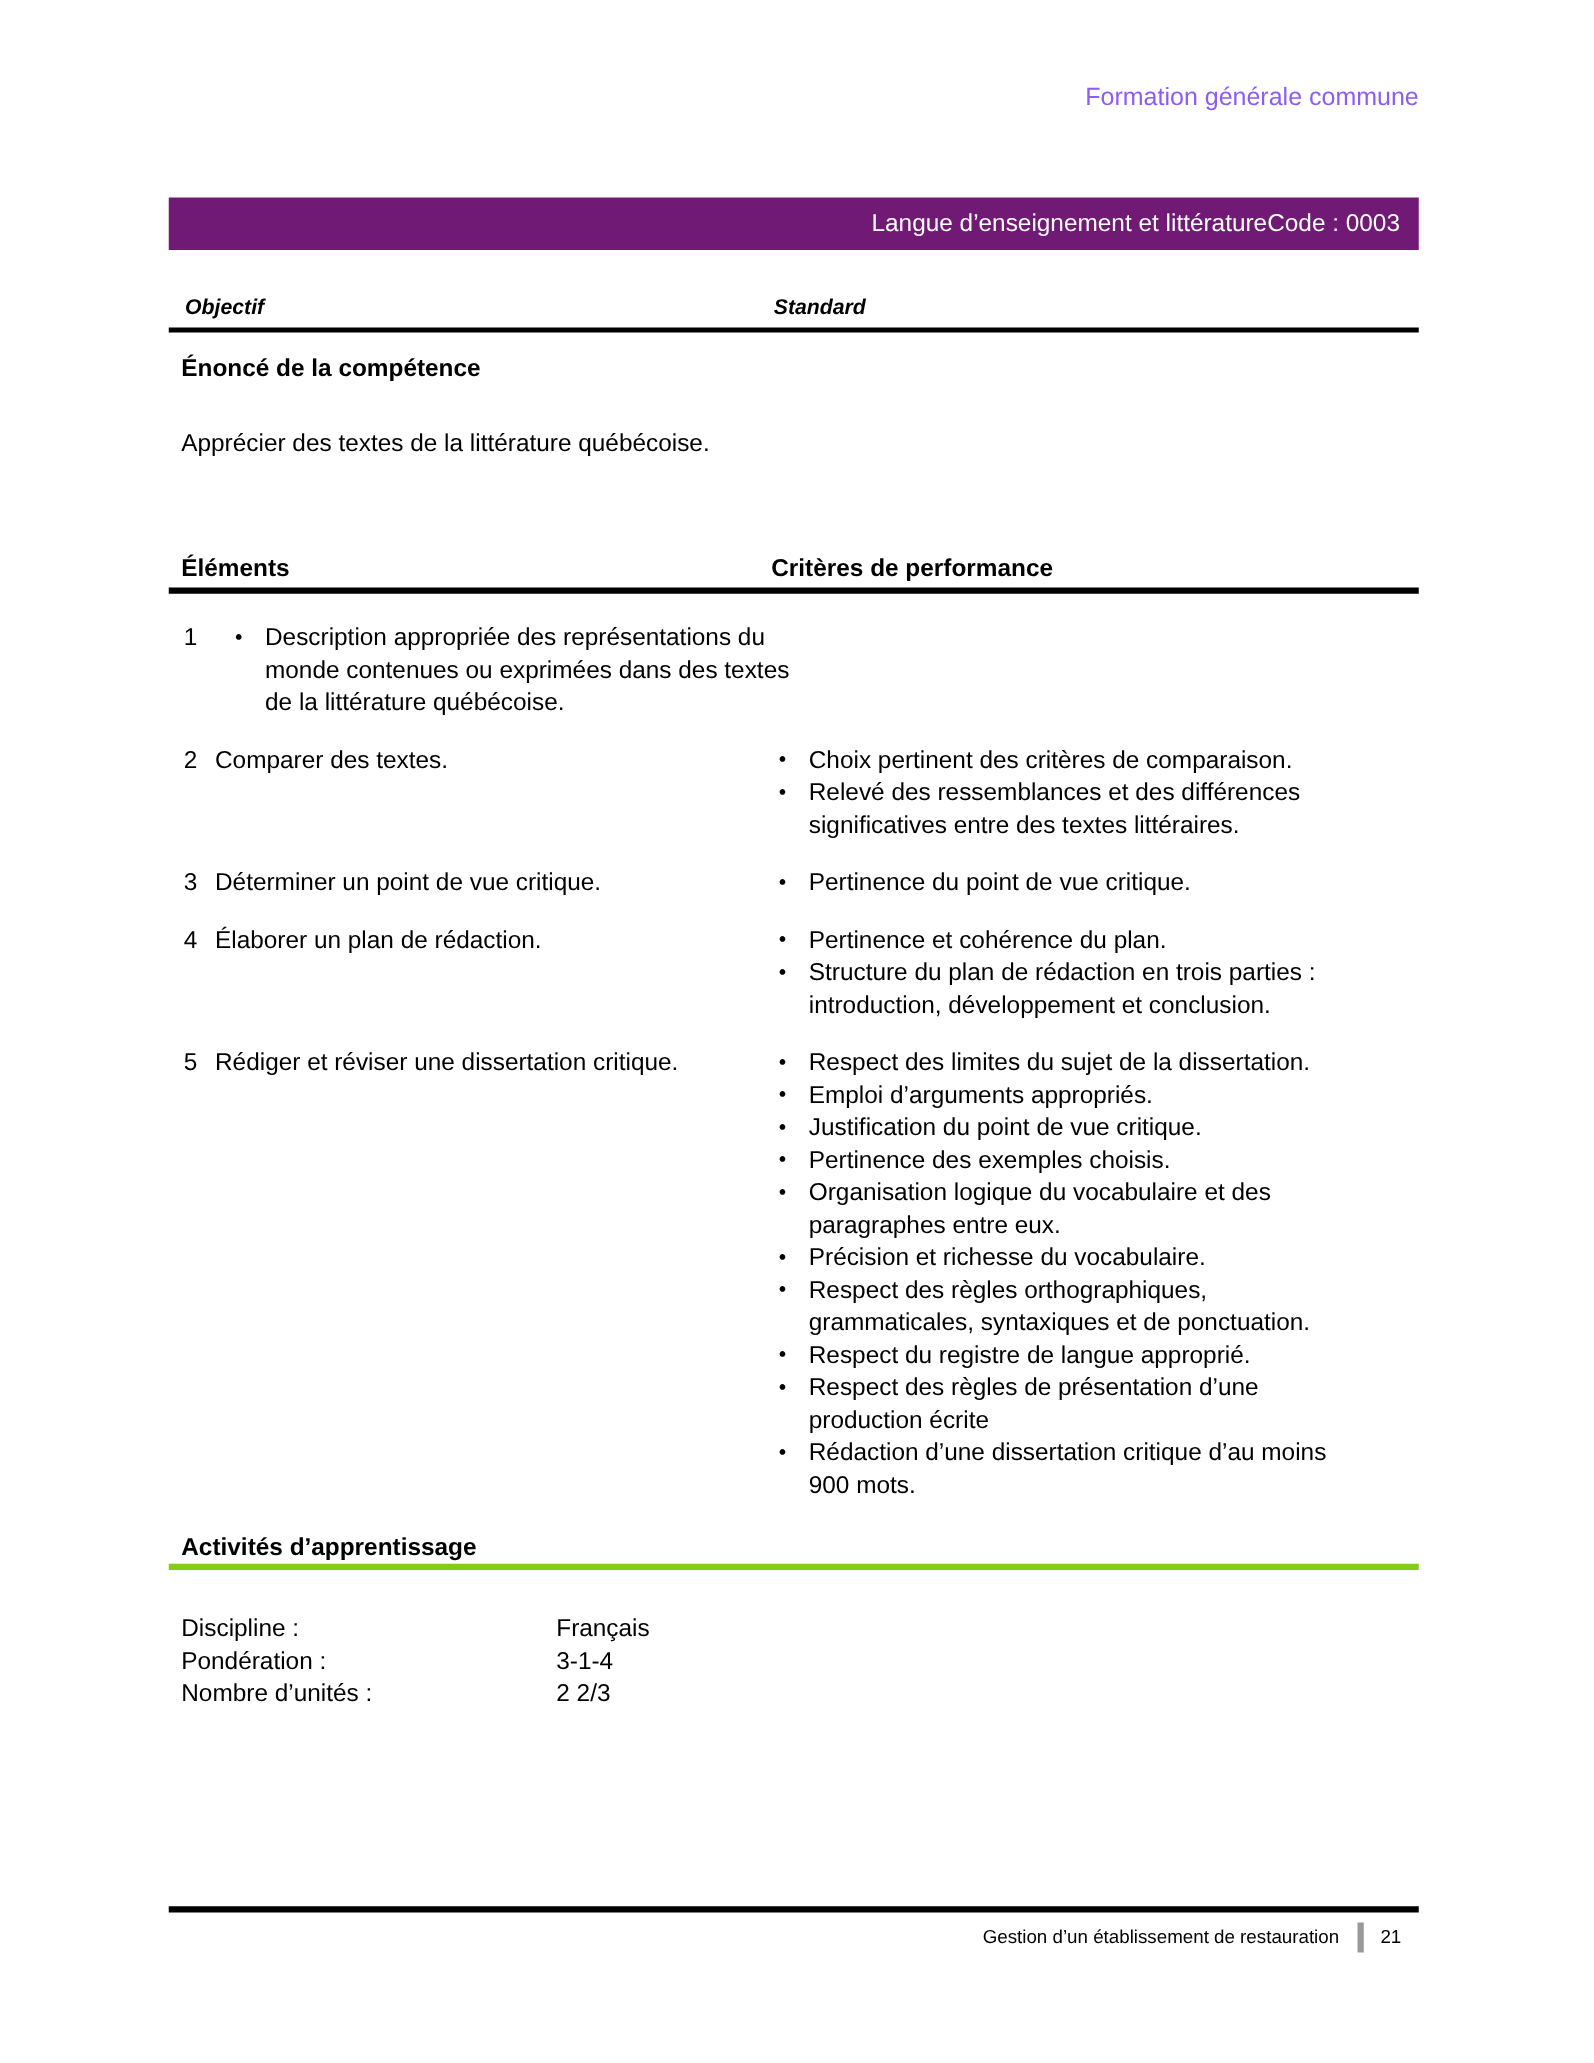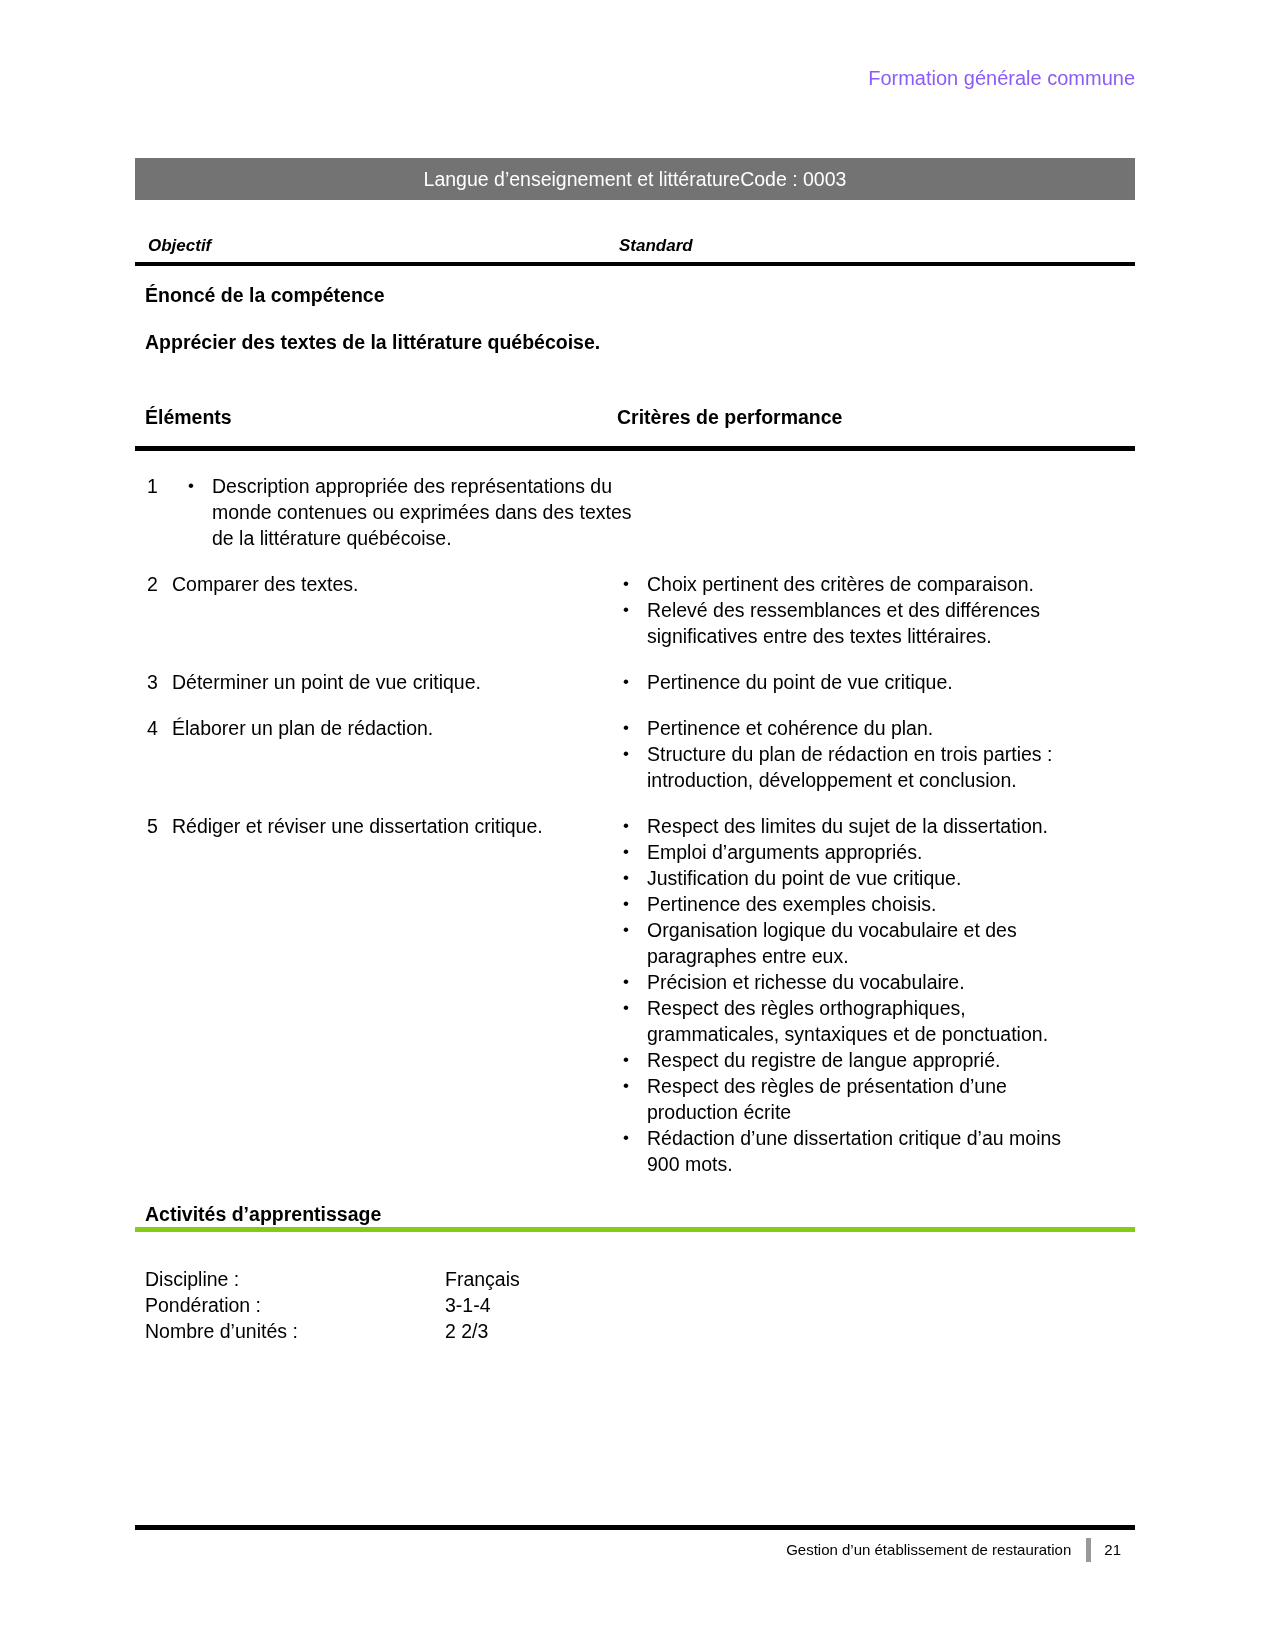--- a/index.html
+++ b/index.html
@@ -20,24 +20,24 @@
   .header-right {
     margin-top: 66px;
     text-align: right;
     color: #8b5cf6;
     font-size: 20px;
     line-height: 25px;
   }
   .title-bar {
     margin-top: 67px;
     height: 42px;
-    background: #737373;
+    background: #701a75;
     color: #ffffff;
     display: flex;
-    justify-content: center;
+    justify-content: flex-end;
     align-items: center;
     padding: 0 15px;
     font-size: 19.5px;
   }
   .obj-std {
     margin-top: 32px;
     position: relative;
     font-size: 17px;
     font-weight: bold;
     font-style: italic;
@@ -46,30 +46,29 @@
     padding-bottom: 2px;
   }
   .obj-std .obj { margin-left: 13px; }
   .obj-std .std { position: absolute; left: 484px; }
   .competence-heading {
     margin-top: 16px;
     margin-left: 10px;
     font-weight: bold;
   }
   .competence-statement {
-    margin-top: 21px;
-    margin-left: 10px;
-    font-weight: bold;
+    margin-top: 34px;
+    margin-left: 10px;
   }
   .table-headers {
-    margin-top: 49px;
+    margin-top: 74px;
     position: relative;
     font-weight: bold;
     border-bottom: 5px solid #000;
-    padding-bottom: 16px;
+    padding-bottom: 2px;
   }
   .table-headers .th-left { margin-left: 10px; }
   .table-headers .th-right { position: absolute; left: 482px; }
   .rows { margin-top: 22px; }
   .row {
     display: flex;
     align-items: flex-start;
     margin-bottom: 20px;
   }
   .row .num {

